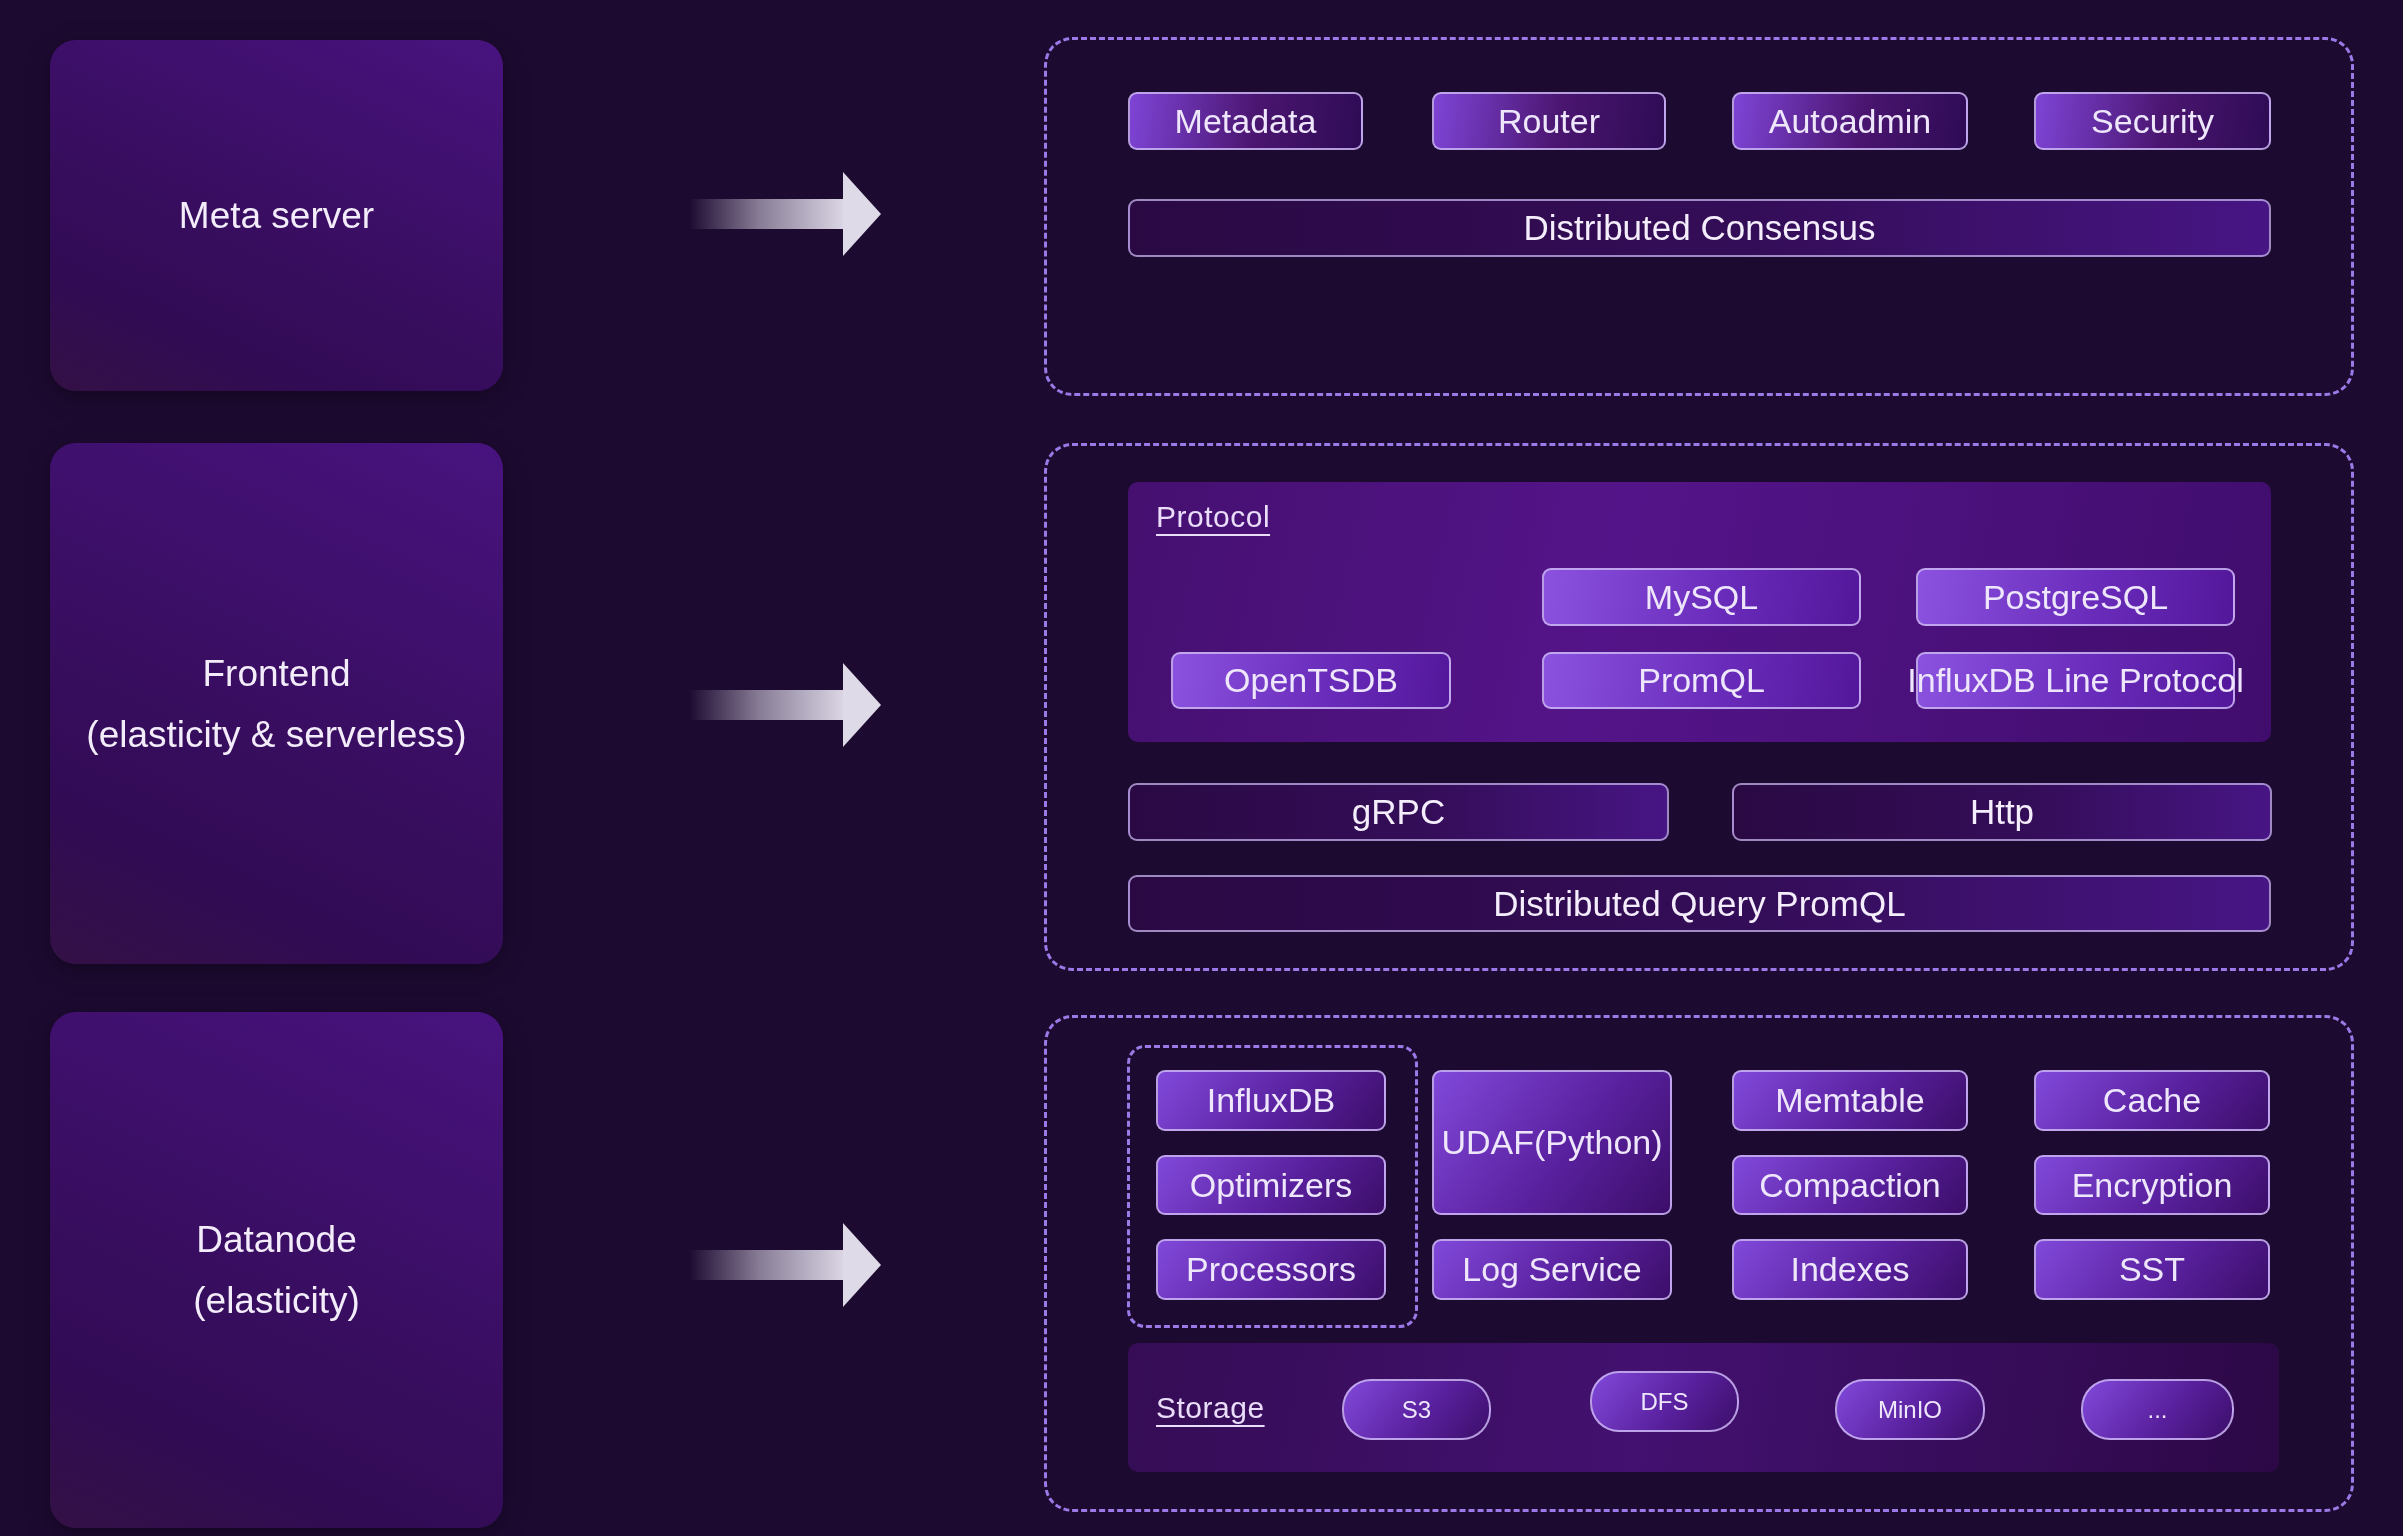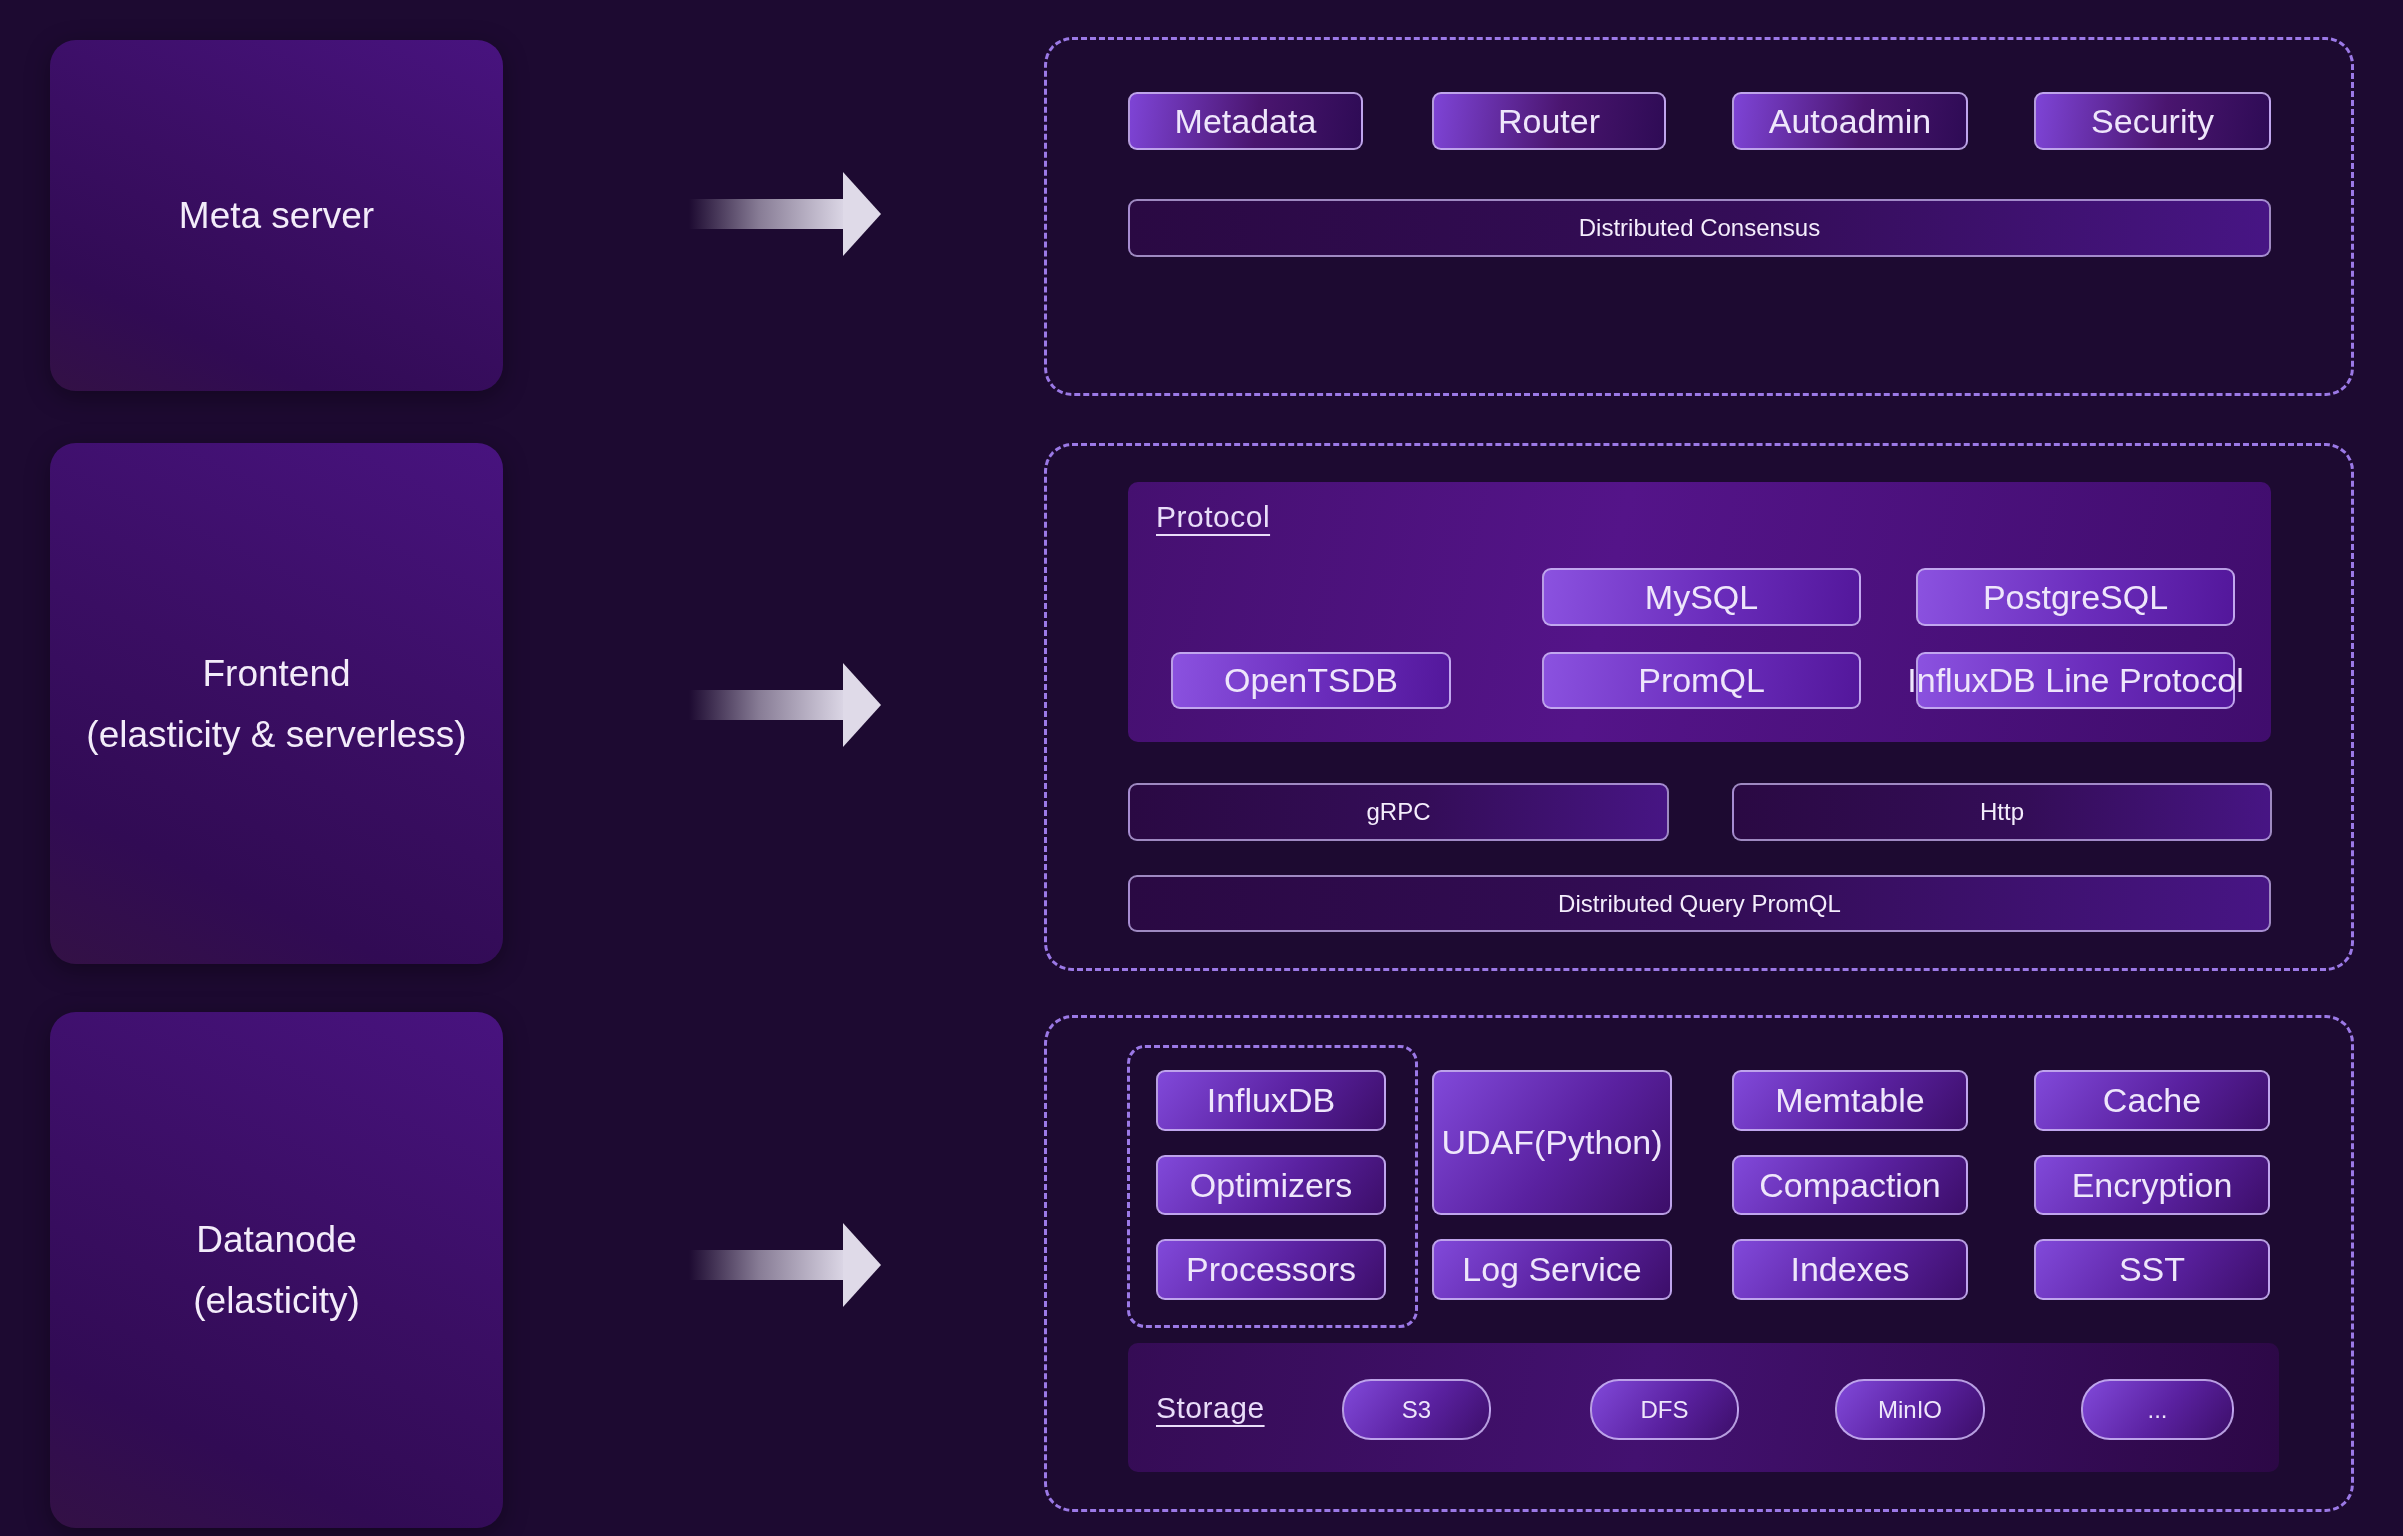--- a/index.html
+++ b/index.html
@@ -41,21 +41,21 @@
   .pill--fade{background:linear-gradient(97deg,#7e44d6 0%,#4a156f 55%,#2e0b55 100%);}
   .pill--proto{background:linear-gradient(97deg,#8b52e0 0%,#6a2cbb 55%,#53179b 100%);}
   .pill--diag{background:linear-gradient(128deg,#8149da 0%,#5a21a0 55%,#3c0e69 100%);}
   .pill--sm{font-size:24px;border-radius:29px;}
 
   
   .bar{
     display:flex;align-items:center;justify-content:center;
     border:2px solid rgba(198,180,235,.75);border-radius:9px;
     background:linear-gradient(to right,#2a0943 0%,#340d58 55%,#471584 100%);
-    color:#f4edfc;font-size:24px;box-sizing:border-box;
+    color:#f4edfc;font-size:35px;box-sizing:border-box;
   }
 
   
   .panel{border-radius:10px;}
   .panel--protocol{background:linear-gradient(102deg,#451070 0%,#541489 42%,#400d6d 100%);}
   .panel--storage{background:linear-gradient(100deg,#350c55 0%,#431170 45%,#2c0846 100%);}
   .panel-label{
     color:#e9ddf9;font-size:30px;letter-spacing:0.5px;
     text-decoration:underline;text-decoration-thickness:2px;text-underline-offset:7px;
   }
@@ -128,20 +128,20 @@
     <div class="abs pill pill--diag" style="left:685px;top:137px;width:236px;height:60px;">Compaction</div>
     <div class="abs pill pill--diag" style="left:685px;top:221px;width:236px;height:61px;">Indexes</div>
 
     <div class="abs pill pill--diag" style="left:987px;top:52px;width:236px;height:61px;">Cache</div>
     <div class="abs pill pill--diag" style="left:987px;top:137px;width:236px;height:60px;">Encryption</div>
     <div class="abs pill pill--diag" style="left:987px;top:221px;width:236px;height:61px;">SST</div>
 
     <div class="abs panel panel--storage" style="left:81px;top:325px;width:1143px;height:129px;padding-left:8px;">
       <div class="abs panel-label" style="left:28px;top:48px;">Storage</div>
       <div class="abs pill pill--diag pill--sm" style="left:214px;top:36px;width:149px;height:61px;">S3</div>
-      <div class="abs pill pill--diag pill--sm" style="left:462px;top:36px;width:149px;height:61px;">DFS</div>
+      <div class="abs pill pill--diag pill--sm" style="left:462px;top:28px;width:149px;height:61px;">DFS</div>
       <div class="abs pill pill--diag pill--sm" style="left:707px;top:36px;width:150px;height:61px;">MinIO</div>
       <div class="abs pill pill--diag pill--sm" style="left:953px;top:36px;width:153px;height:61px;">...</div>
     </div>
   </div>
 
 </div>
 
 
 </body></html>

